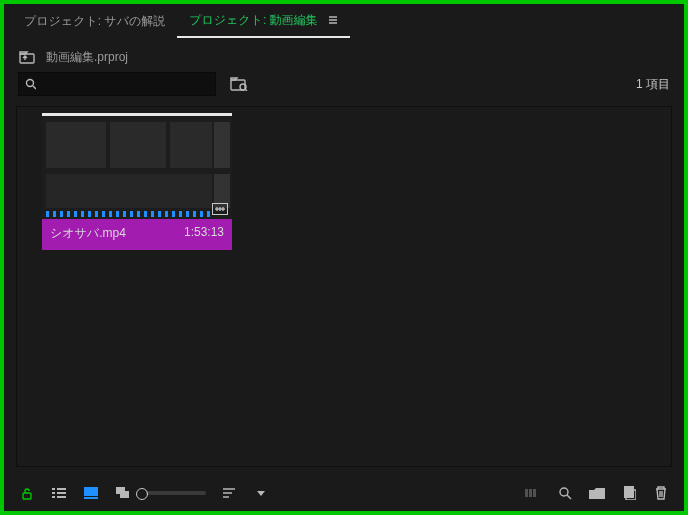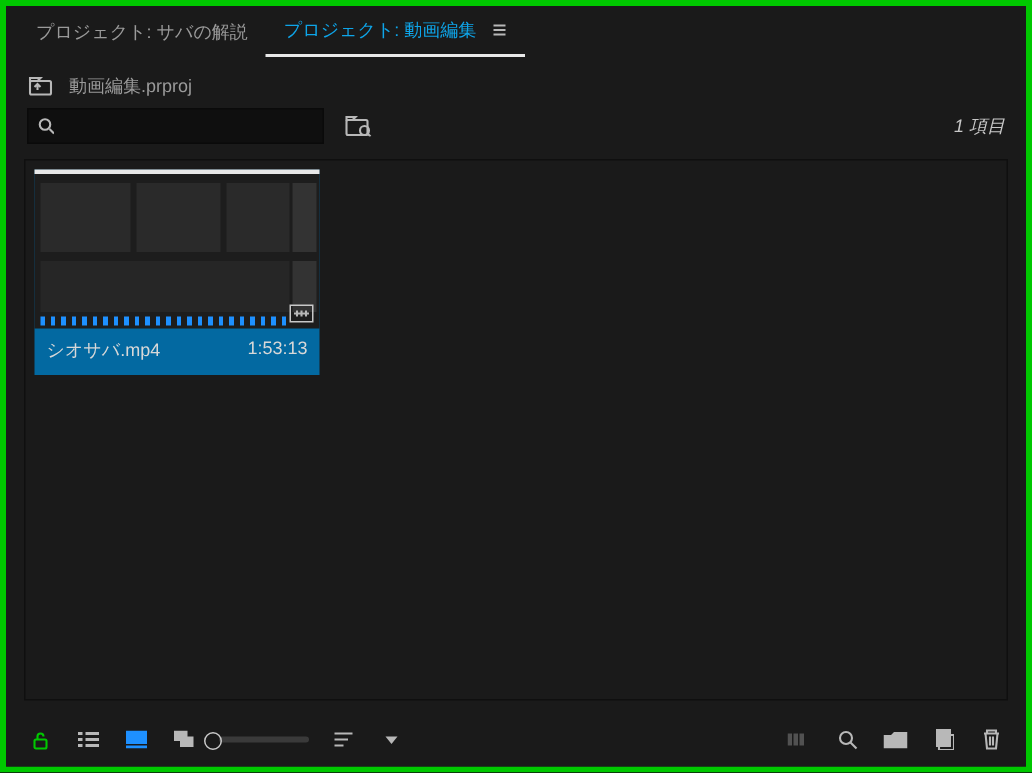--- a/index.html
+++ b/index.html
@@ -16,21 +16,21 @@
     display: flex; align-items: center;
     height: 34px; gap: 0;
     padding: 0 8px;
   }
   .tab {
     display: flex; align-items: center;
     height: 34px; padding: 0 12px;
     font-size: 12px; color: #9a9a9a;
     cursor: pointer;
   }
-  .tab.active { color: #0ea5e9; border-bottom: 2px solid #e8e8e8; }
+  .tab.active { color: #22c55e; border-bottom: 2px solid #e8e8e8; }
   .tab .burger { margin-left: 10px; }
   
   .proj-row {
     display: flex; align-items: flex-end;
     height: 28px; padding: 0 14px; gap: 10px;
     font-size: 12px; color: #9a9a9a;
   }
   
   .search-row {
     display: flex; align-items: center;
@@ -42,34 +42,34 @@
     display: flex; align-items: center; padding: 0 6px;
   }
   .search-box input {
     background: transparent; border: 0; outline: 0;
     color: #c8c8c8; font-size: 12px; width: 100%;
   }
   .search-folder {
     width: 26px; height: 22px; display: flex; align-items: center; justify-content: center;
     background: #1a1a1a; cursor: pointer;
   }
-  .item-count { margin-left: auto; font-size: 12px; color: #c8c8c8; font-style: italic; }
+  .item-count { margin-left: auto; font-size: 12px; color: #c8c8c8; }
   
   .bin {
     flex: 1; margin: 4px 12px 8px 12px;
     border: 1px solid #0f0f0f;
     background: #1a1a1a;
     padding: 6px;
     position: relative;
     overflow: hidden;
   }
   .clip {
     width: 190px;
-    background: #0369a1;
-    display: flex; flex-direction: column;
+    background: #a21caf;
+    display: flex; flex-direction: column; margin-left: 19px;
   }
   .thumb {
     height: 106px; background: #1d1d1d; position: relative;
     border-top: 3px solid #e8e8e8;
   }
   .thumb .row { position:absolute; background:#2a2a2a; }
   .thumb .r1 { left:4px; top:6px; width:60px; height:46px; }
   .thumb .r2 { left:68px; top:6px; width:56px; height:46px; }
   .thumb .r3 { left:128px; top:6px; width:42px; height:46px; }
   .thumb .r4 { right:2px; top:6px; width:16px; height:46px; background:#333; }

